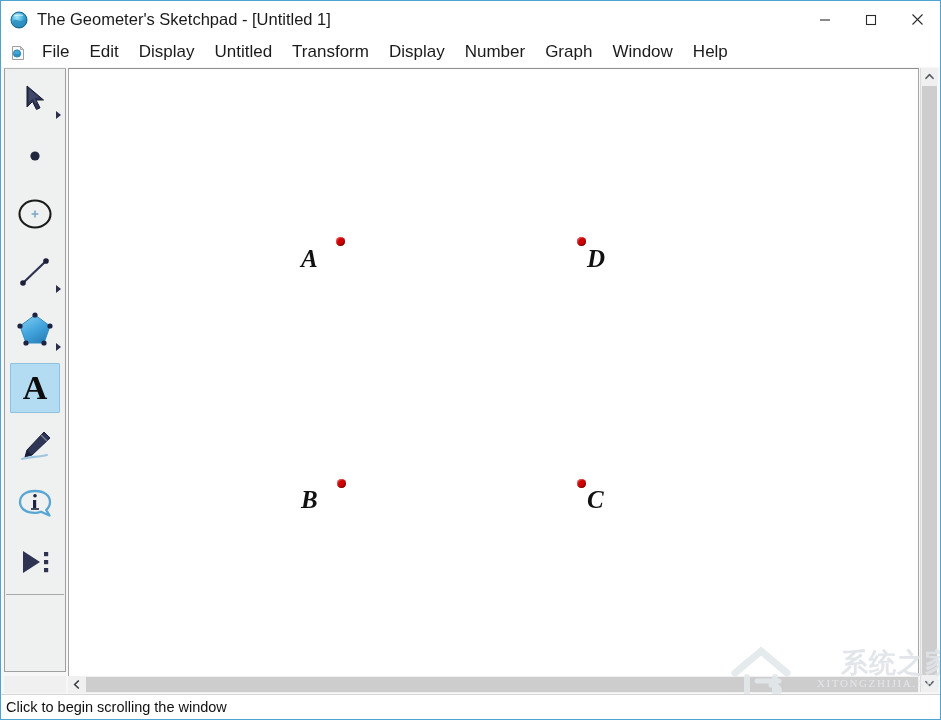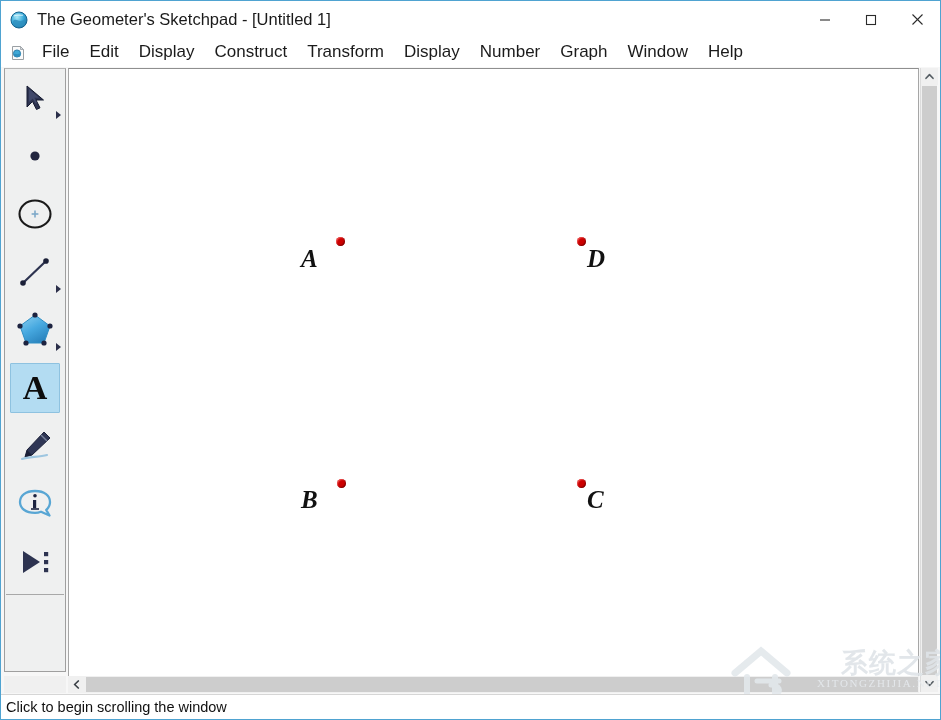--- a/index.html
+++ b/index.html
@@ -395,21 +395,21 @@
         <path d="M2.5 1.5 h8 l3 3 v10 h-11 z" fill="#fbfbfb" stroke="#9aa0a4" stroke-width="1"></path>
         <path d="M10.5 1.5 v3 h3 z" fill="#d9dde0" stroke="#9aa0a4" stroke-width="0.8"></path>
         <circle cx="7" cy="8.5" r="3.6" fill="#3fa8d6" stroke="#1b6e9e" stroke-width="0.8"></circle>
         <path d="M3.8 9.4 C5.3 7.3, 7 11, 10.4 8.1 L10.4 11 C8.6 12.6, 5 12, 3.8 10.6 Z" fill="#2f8fbe"></path>
       </svg>
     </div>
     <div class="menu-items">
       <div class="menu-item">File</div>
       <div class="menu-item">Edit</div>
       <div class="menu-item">Display</div>
-      <div class="menu-item">Construct</div>
+      <div class="menu-item">Untitled</div>
       <div class="menu-item">Transform</div>
       <div class="menu-item">Display</div>
       <div class="menu-item">Number</div>
       <div class="menu-item">Graph</div>
       <div class="menu-item">Window</div>
       <div class="menu-item">Help</div>
     </div>
 
     <div class="mdi-controls">
       <div class="mdi-btn">

